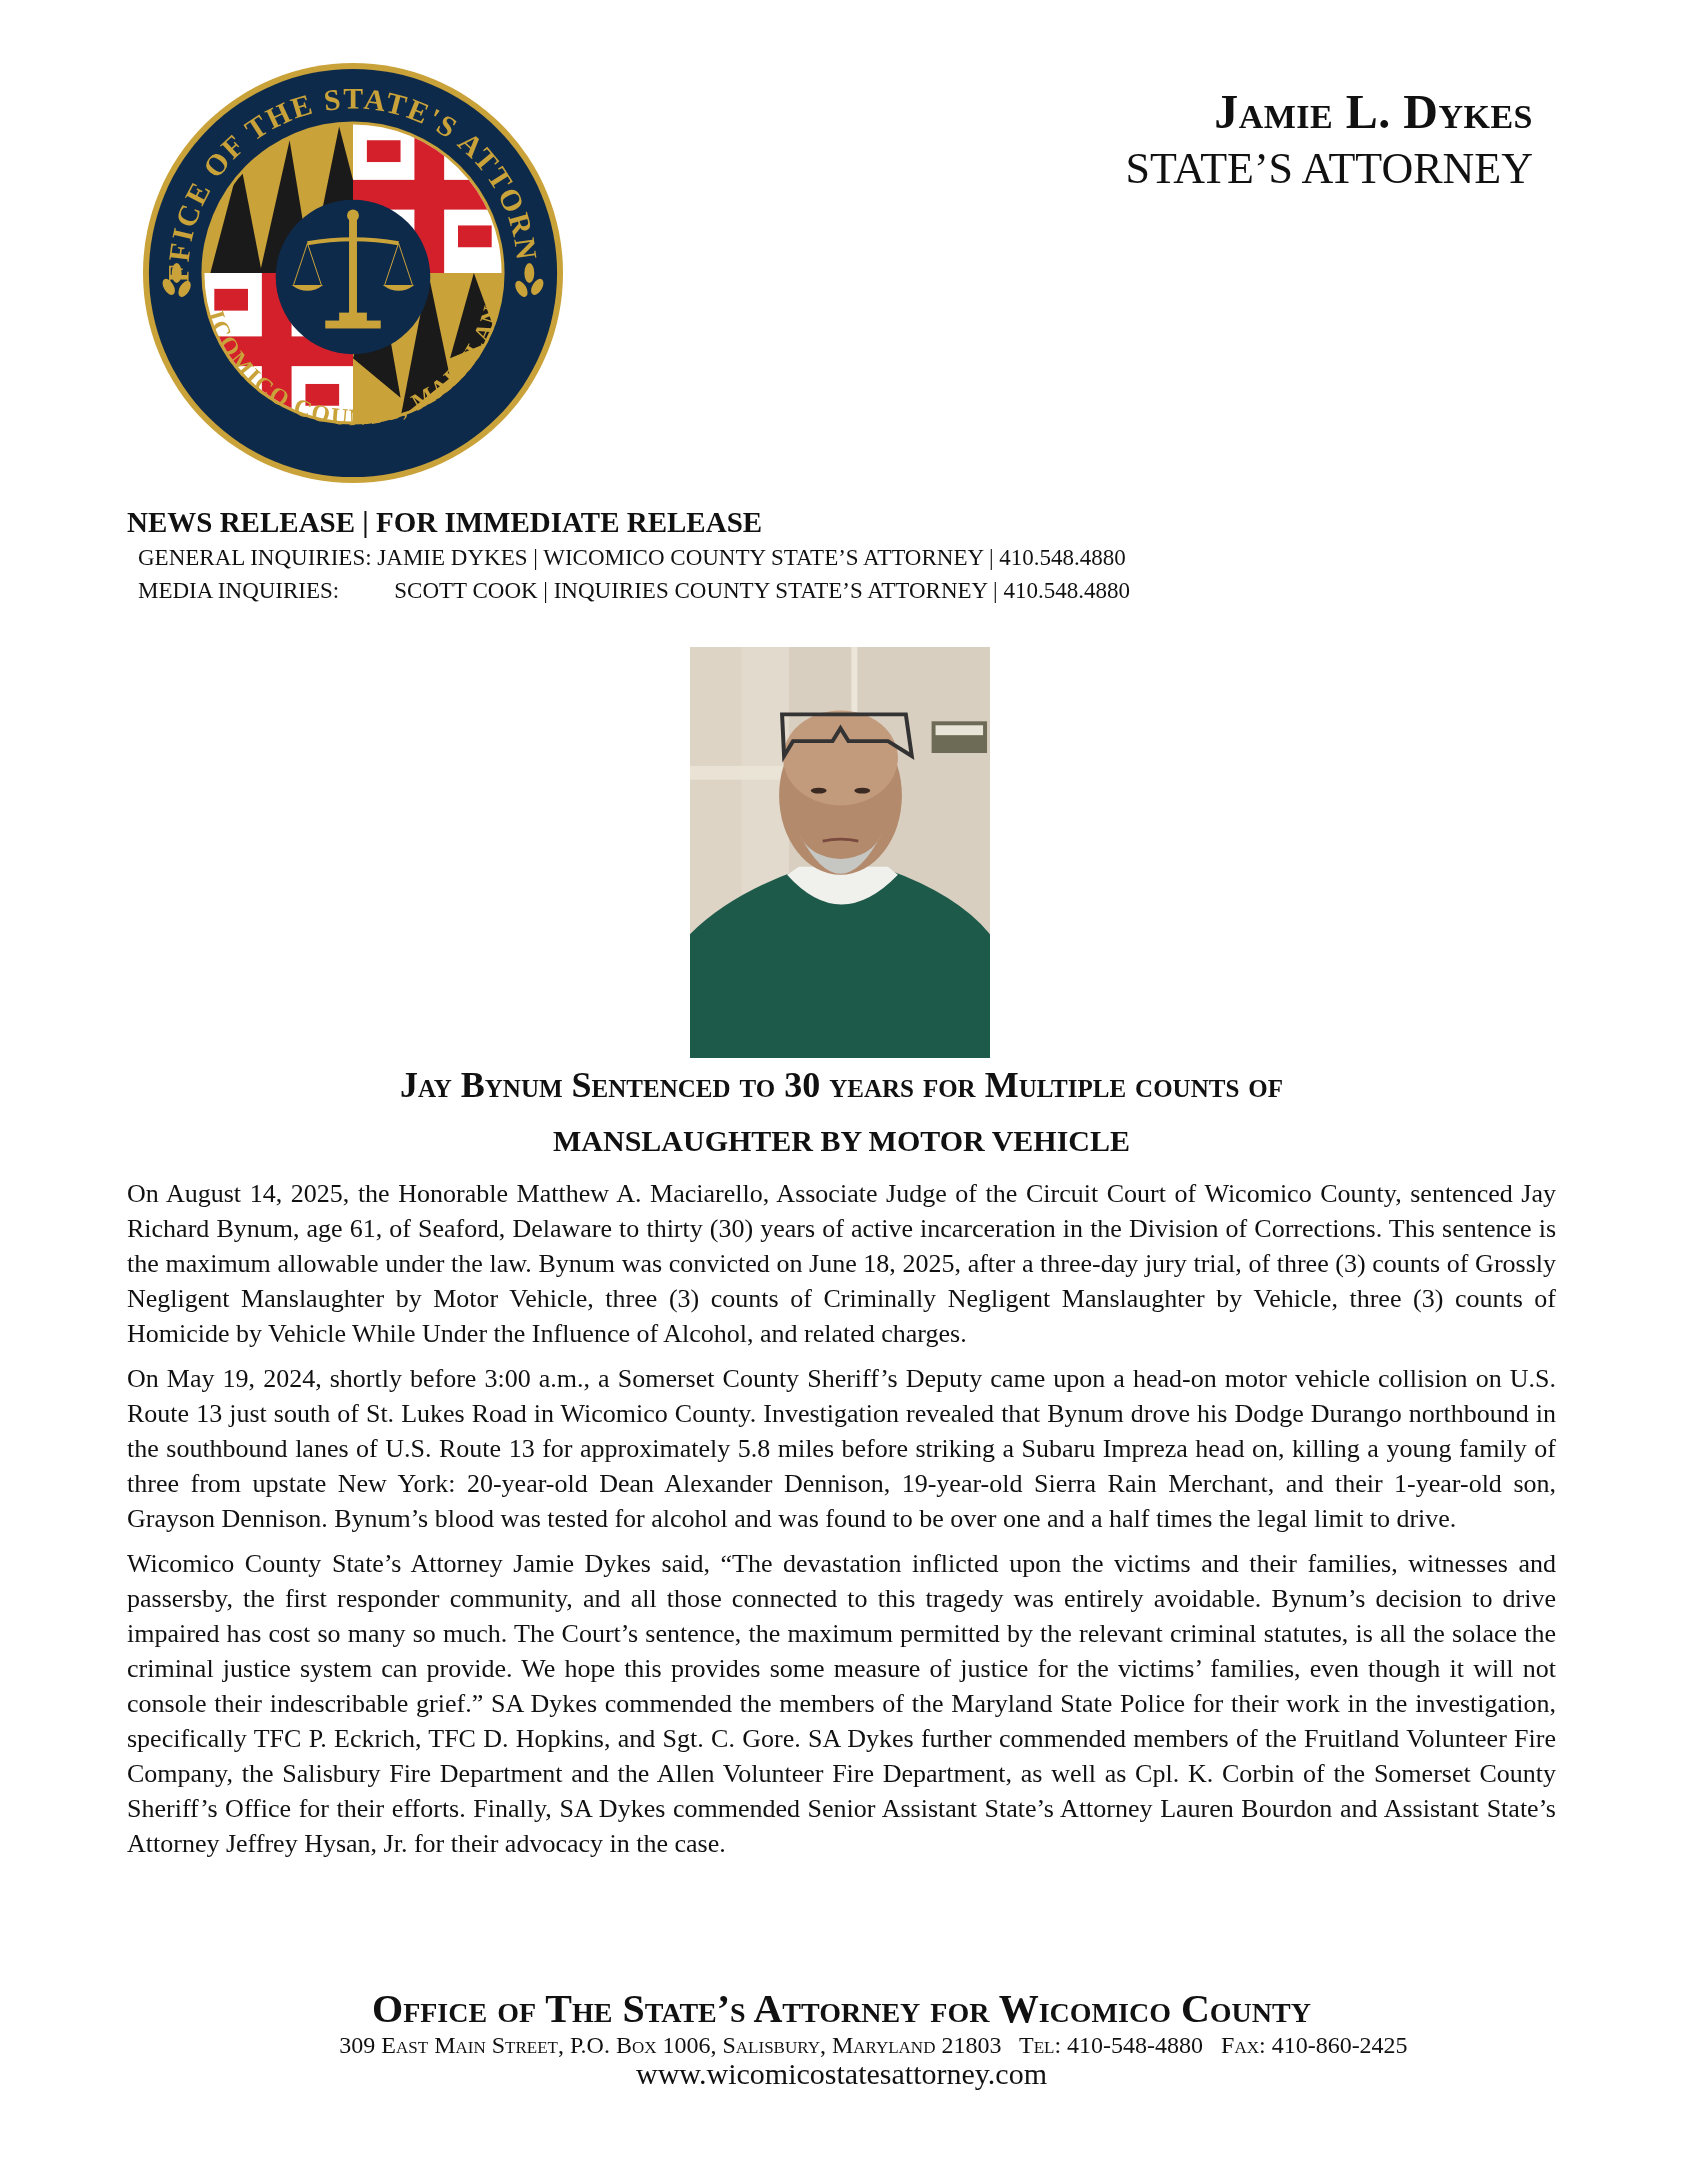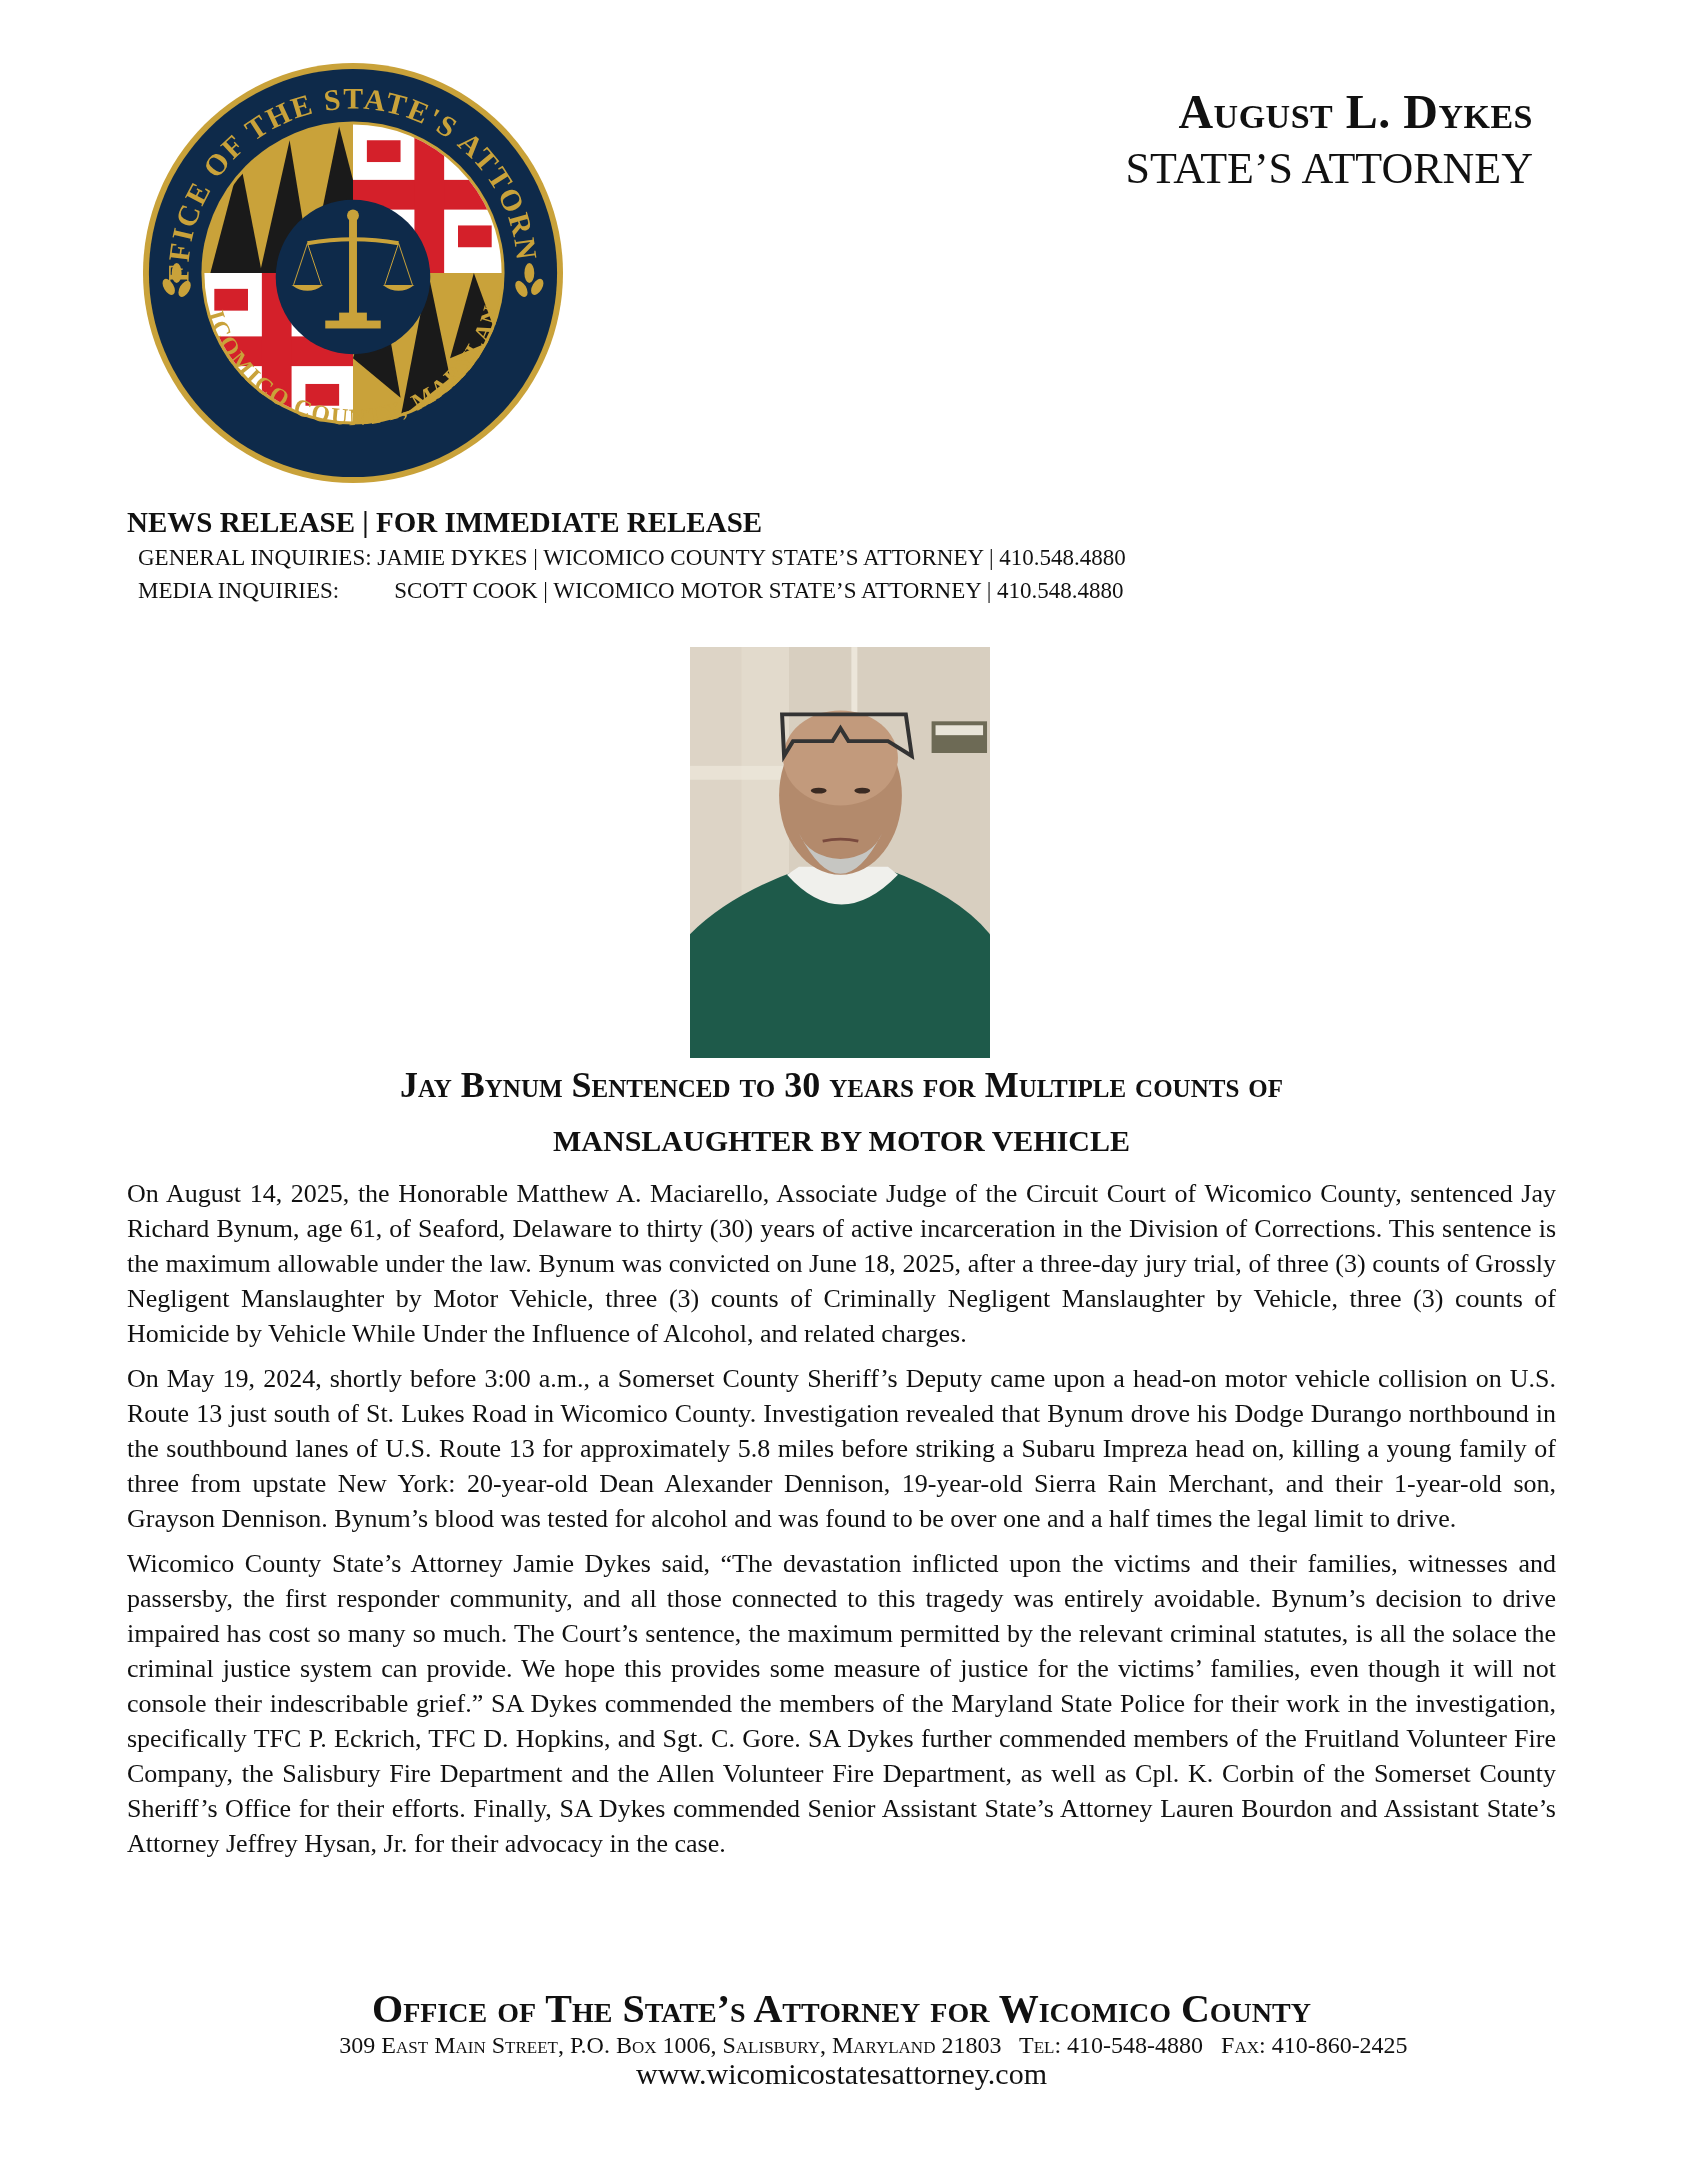--- a/index.html
+++ b/index.html
@@ -115,30 +115,30 @@
       <ellipse cx="36" cy="214" rx="5" ry="10"></ellipse>
       <ellipse cx="28" cy="228" rx="5" ry="9" transform="rotate(-30 28 228)"></ellipse>
       <ellipse cx="44" cy="230" rx="5" ry="9" transform="rotate(30 44 230)"></ellipse>
       <ellipse cx="392" cy="214" rx="5" ry="10"></ellipse>
       <ellipse cx="384" cy="230" rx="5" ry="9" transform="rotate(-30 384 230)"></ellipse>
       <ellipse cx="400" cy="228" rx="5" ry="9" transform="rotate(30 400 228)"></ellipse>
     </g>
   </svg>
 </div>
 
-<div id="hdr-name" class="abs hdr">August L. Dykes</div>
+<div id="hdr-name" class="abs hdr">Jamie L. Dykes</div>
 <div id="hdr-title" class="abs hdr">STATE’S ATTORNEY</div>
 
 <div id="release" class="abs">NEWS RELEASE | FOR IMMEDIATE RELEASE</div>
 <div id="inq-general" class="abs inq">
   <span>GENERAL INQUIRIES:</span>
   <span>JAMIE DYKES | WICOMICO COUNTY STATE’S ATTORNEY | 410.548.4880</span>
 </div>
 <div id="inq-media" class="abs inq">
-  <span>MEDIA INQUIRIES:</span><span class="gap"></span><span>SCOTT COOK | WICOMICO MOTOR STATE’S ATTORNEY | 410.548.4880</span>
+  <span>MEDIA INQUIRIES:</span><span class="gap"></span><span>SCOTT COOK | INQUIRIES COUNTY STATE’S ATTORNEY | 410.548.4880</span>
 </div>
 
 <div id="photo" class="abs">
   <svg width="300" height="411" viewBox="0 0 303 415">
     <rect width="303" height="415" fill="#d8cfc0"></rect>
     <rect x="0" y="0" width="55" height="415" fill="#ddd4c6"></rect>
     <rect x="52" y="0" width="48" height="290" fill="#e2dacc"></rect>
     <rect x="163" y="0" width="6" height="70" fill="#ece6da"></rect>
     <rect x="0" y="120" width="110" height="14" fill="#eee8dc" opacity="0.7"></rect>
     <rect x="244" y="75" width="56" height="32" fill="#6d6a55"></rect>

